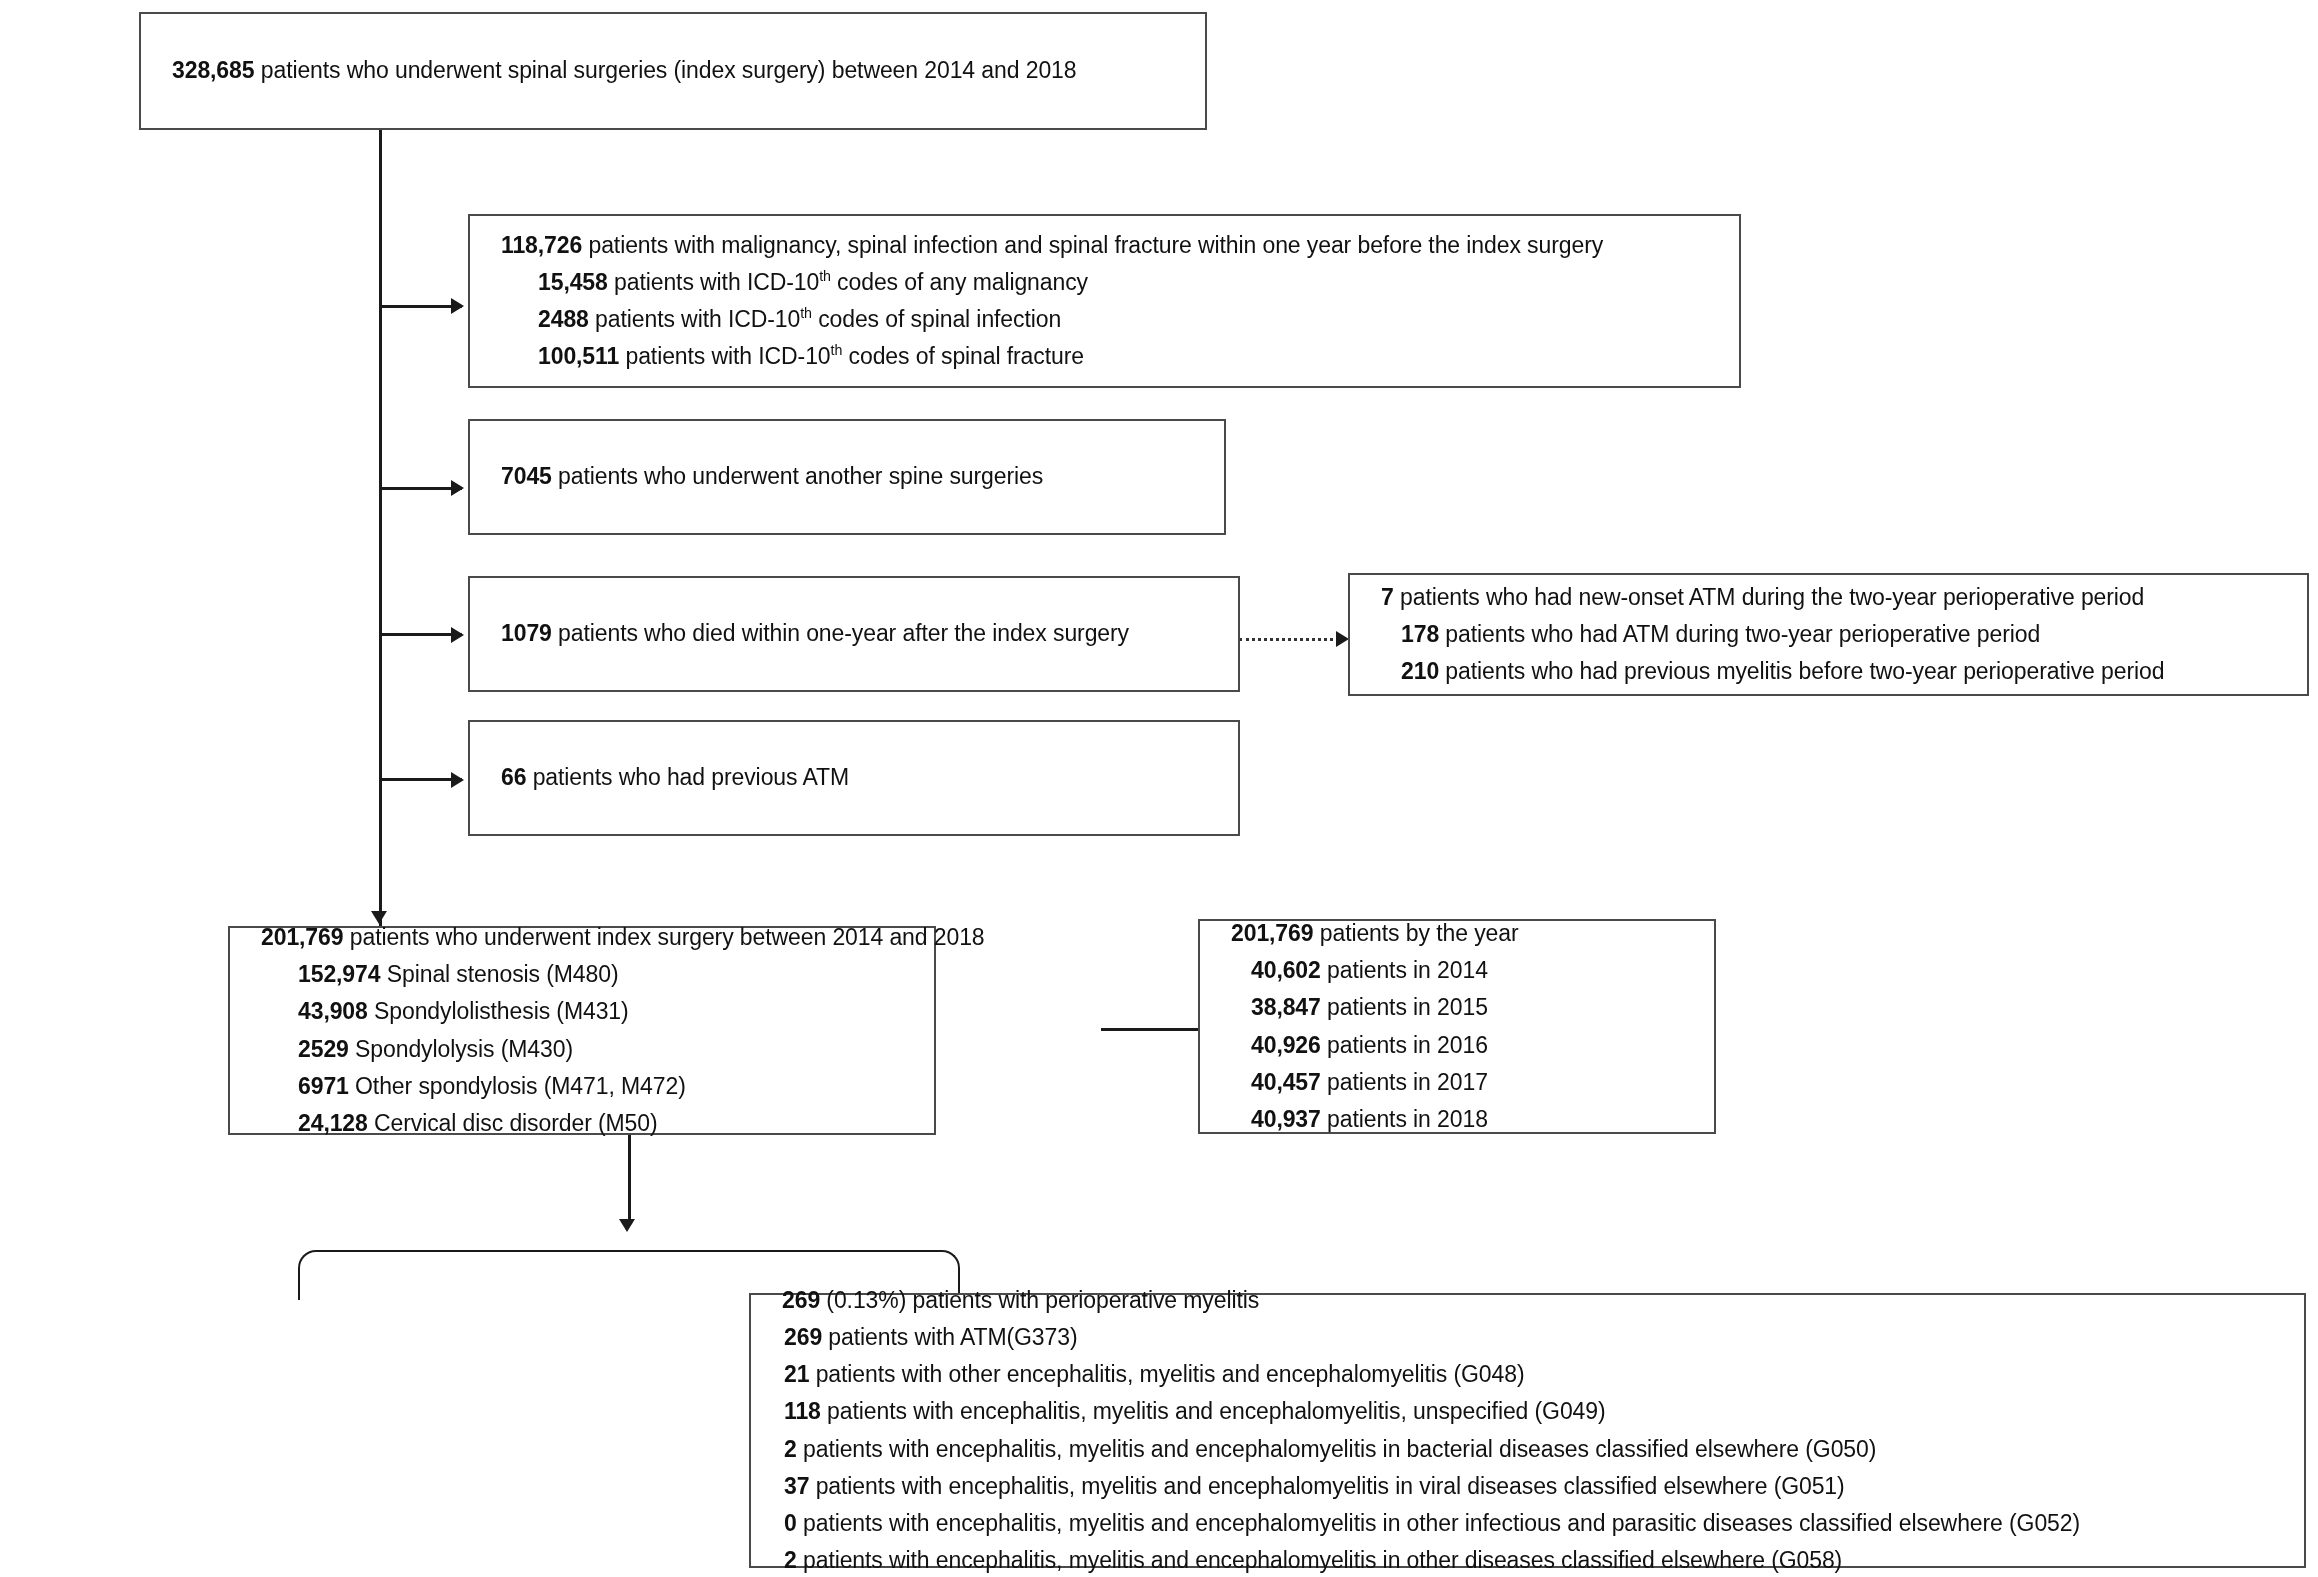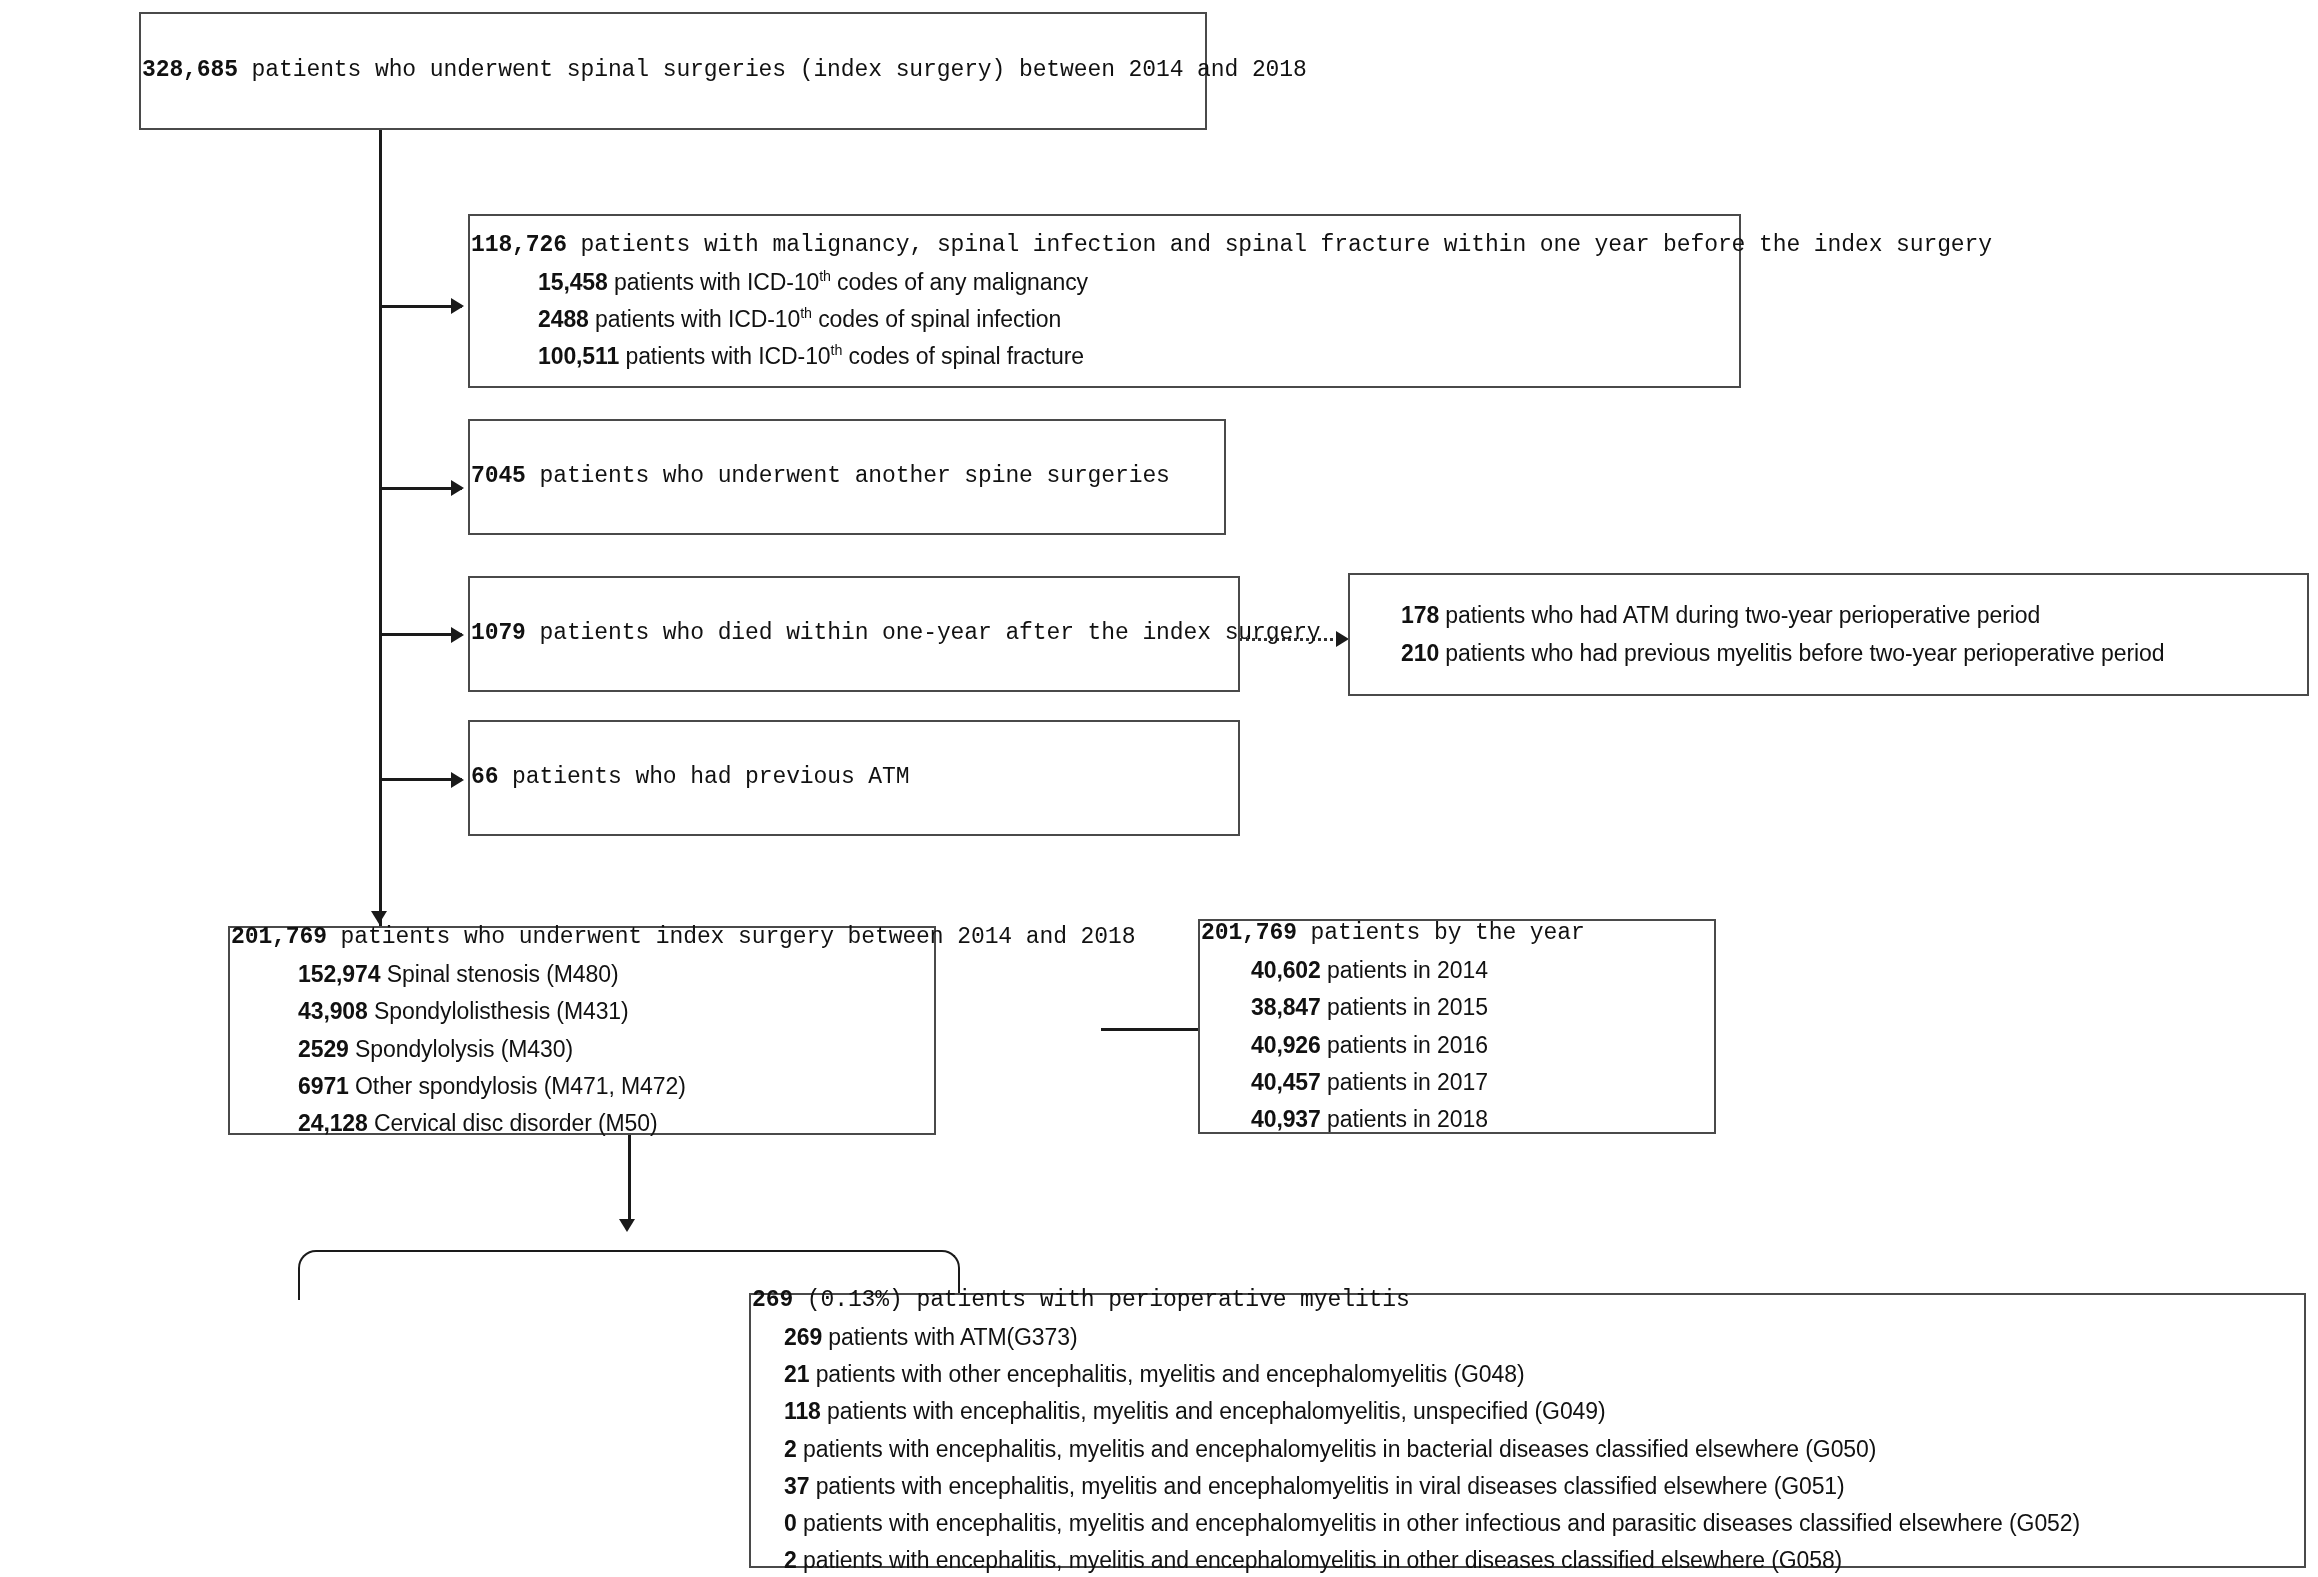--- a/index.html
+++ b/index.html
@@ -31,21 +31,21 @@
   }
   .ln {
     font-size: 23px;
     line-height: 1.62;
     white-space: nowrap;
     letter-spacing: -0.1px;
   }
   .ln b {
     font-weight: 700;
   }
-  .pad-l { padding-left: 1px; font-family: Liberation Mono, monospace; }
+  .pad-l { padding-left: 31px; }
   .indent-1 { padding-left: 68px; }
   .indent-2 { padding-left: 51px; }
   .indent-3 { padding-left: 33px; }
   .center { text-align: center; }
   .center .ln { white-space: normal; }
 
   
   .vline {
     position: absolute;
     background: #1a1a1a;
@@ -153,20 +153,23 @@
   <div class="box" style="left:468px; top:576px; width:772px; height:116px;">
     <div class="lines">
       <div class="ln pad-l">
         <b>1079</b><span> patients who died within one-year after the index surgery</span>
       </div>
     </div>
   </div>
 
   <div class="box" style="left:1348px; top:573px; width:961px; height:123px;">
     <div class="lines">
+      <div class="ln pad-l">
+        <b>7</b><span> patients who had new-onset ATM during the two-year perioperative period</span>
+      </div>
       <div class="ln indent-2">
         <b>178</b><span> patients who had ATM during two-year perioperative period</span>
       </div>
       <div class="ln indent-2">
         <b>210</b><span> patients who had previous myelitis before two-year perioperative period</span>
       </div>
     </div>
   </div>
 
   <div class="box" style="left:468px; top:720px; width:772px; height:116px;">

